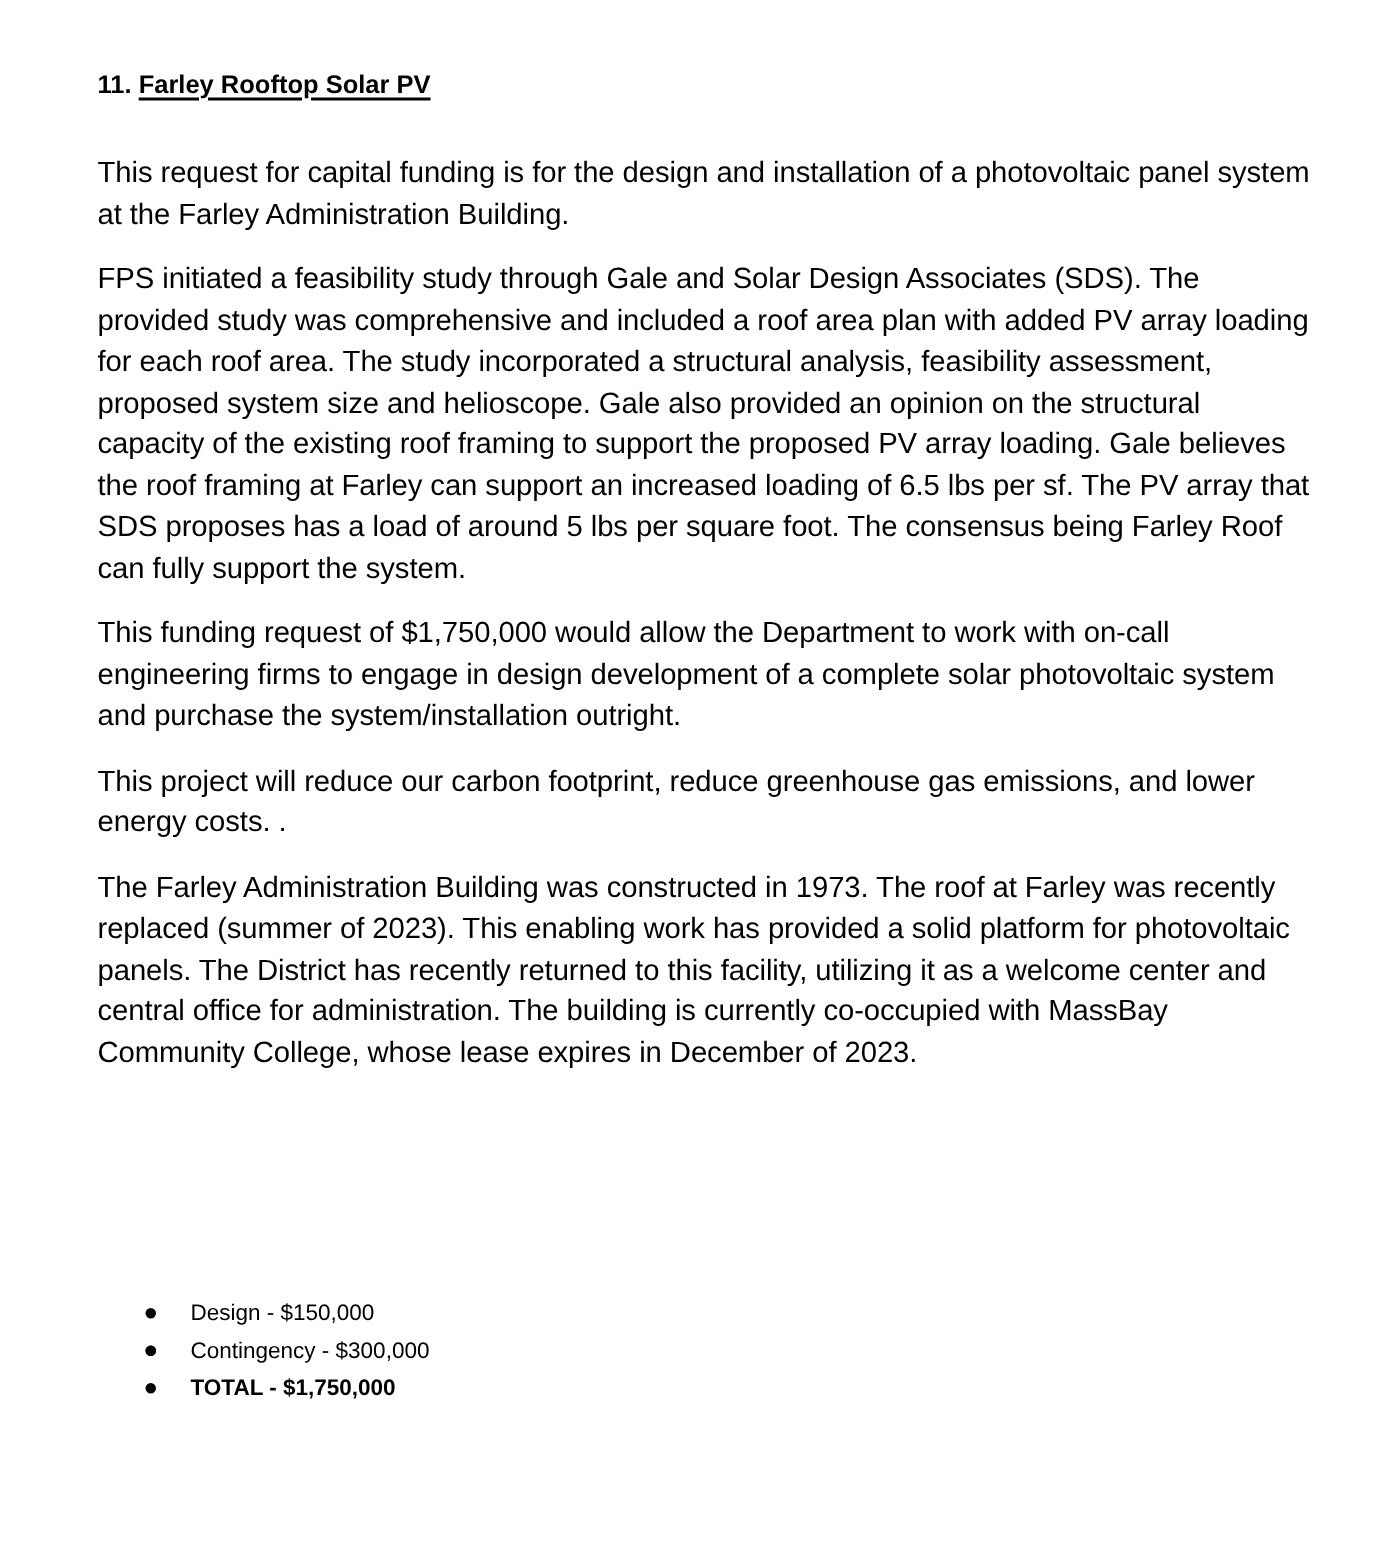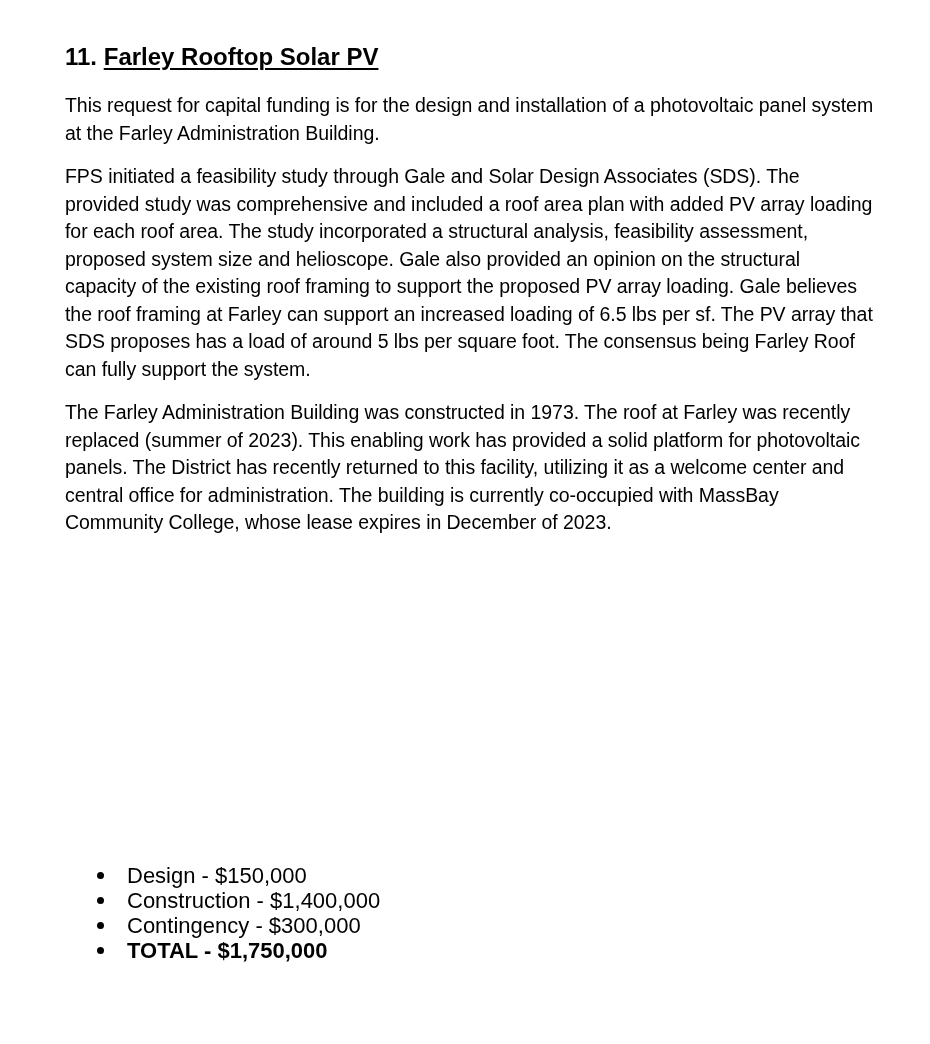--- a/index.html
+++ b/index.html
@@ -15,49 +15,49 @@
       font-family: "Liberation Sans", sans-serif;
       color: #000000;
     }
     .page {
       position: absolute;
       left: 65px;
       top: 43px;
       width: 810px;
     }
     .heading {
-      font-size: 24px;
+      font-size: 17px;
       font-weight: bold;
       line-height: 27px;
       margin: 0;
     }
     .heading .title {
       text-decoration: underline;
       text-underline-offset: 3px;
       text-decoration-thickness: 2px;
     }
     .para {
       font-size: 19.5px;
       line-height: 27.5px;
       margin: 0;
       letter-spacing: -0.05px;
     }
-    .gap1 { margin-top: 22px; }
+    .gap1 { margin-top: 32px; }
     .gap2 { margin-top: 16px; }
     .budget-list {
       position: absolute;
       left: 95px;
       top: 863px;
       margin: 0;
       padding: 0;
       list-style: none;
     }
     .budget-list li {
       position: relative;
-      font-size: 22px;
+      font-size: 15px;
       line-height: 25px;
       padding-left: 32px;
     }
     .budget-list li .bullet {
       position: absolute;
       left: 2px;
       top: 9px;
       width: 7px;
       height: 7px;
       border-radius: 50%;
@@ -72,31 +72,32 @@
 <body>
 
 <div class="page">
   <p class="heading">
     <span>11.</span>
     <span class="title">Farley Rooftop Solar PV</span>
   </p>
 
   <p class="para gap1">This request for capital funding is for the design and installation of a photovoltaic panel system at the Farley Administration Building.</p>
   <p class="para gap2">FPS initiated a feasibility study through Gale and Solar Design Associates (SDS). The provided study was comprehensive and included a roof area plan with added PV array loading for each roof area. The study incorporated a structural analysis, feasibility assessment, proposed system size and helioscope.  Gale also provided an opinion on the structural capacity of the existing roof framing to support the proposed PV array loading. Gale believes the roof framing at Farley can support an increased loading of 6.5 lbs per sf. The PV array that SDS proposes has a load of around 5 lbs per square foot. The consensus being Farley Roof can fully support the system.</p>
+  <p class="para gap2">This funding request of $1,750,000 would allow the Department to work with on-call engineering firms to engage in design development of a complete solar photovoltaic system and purchase the system/installation outright.</p>
+  <p class="para gap2">This project will reduce our carbon footprint, reduce greenhouse gas emissions, and lower energy costs. .</p>
   <p class="para gap2">The Farley Administration Building was constructed in 1973. The roof at Farley was recently replaced (summer of 2023). This enabling work has provided a solid platform for photovoltaic panels. The District has recently returned to this facility, utilizing it as a welcome center and central office for administration. The building is currently co-occupied with MassBay Community College, whose lease expires in December of 2023.</p>
 </div>
 
 <ul class="budget-list">
   <li>
     <span class="bullet"></span>
     <span class="label">Design - $150,000</span>
   </li>
   <li>
     <span class="bullet"></span>
-    <span class="label">Construction - $1,400,000</span>
   </li>
   <li>
     <span class="bullet"></span>
     <span class="label">Contingency - $300,000</span>
   </li>
   <li class="total">
     <span class="bullet"></span>
     <span class="label">TOTAL - $1,750,000</span>
   </li>
 </ul>

